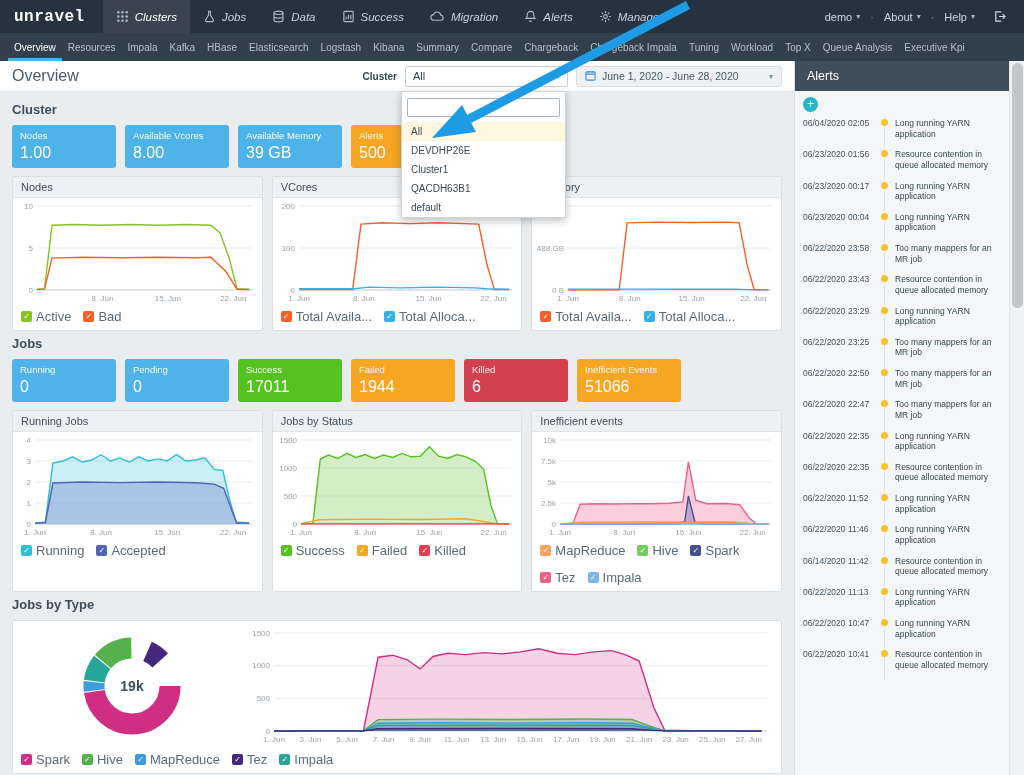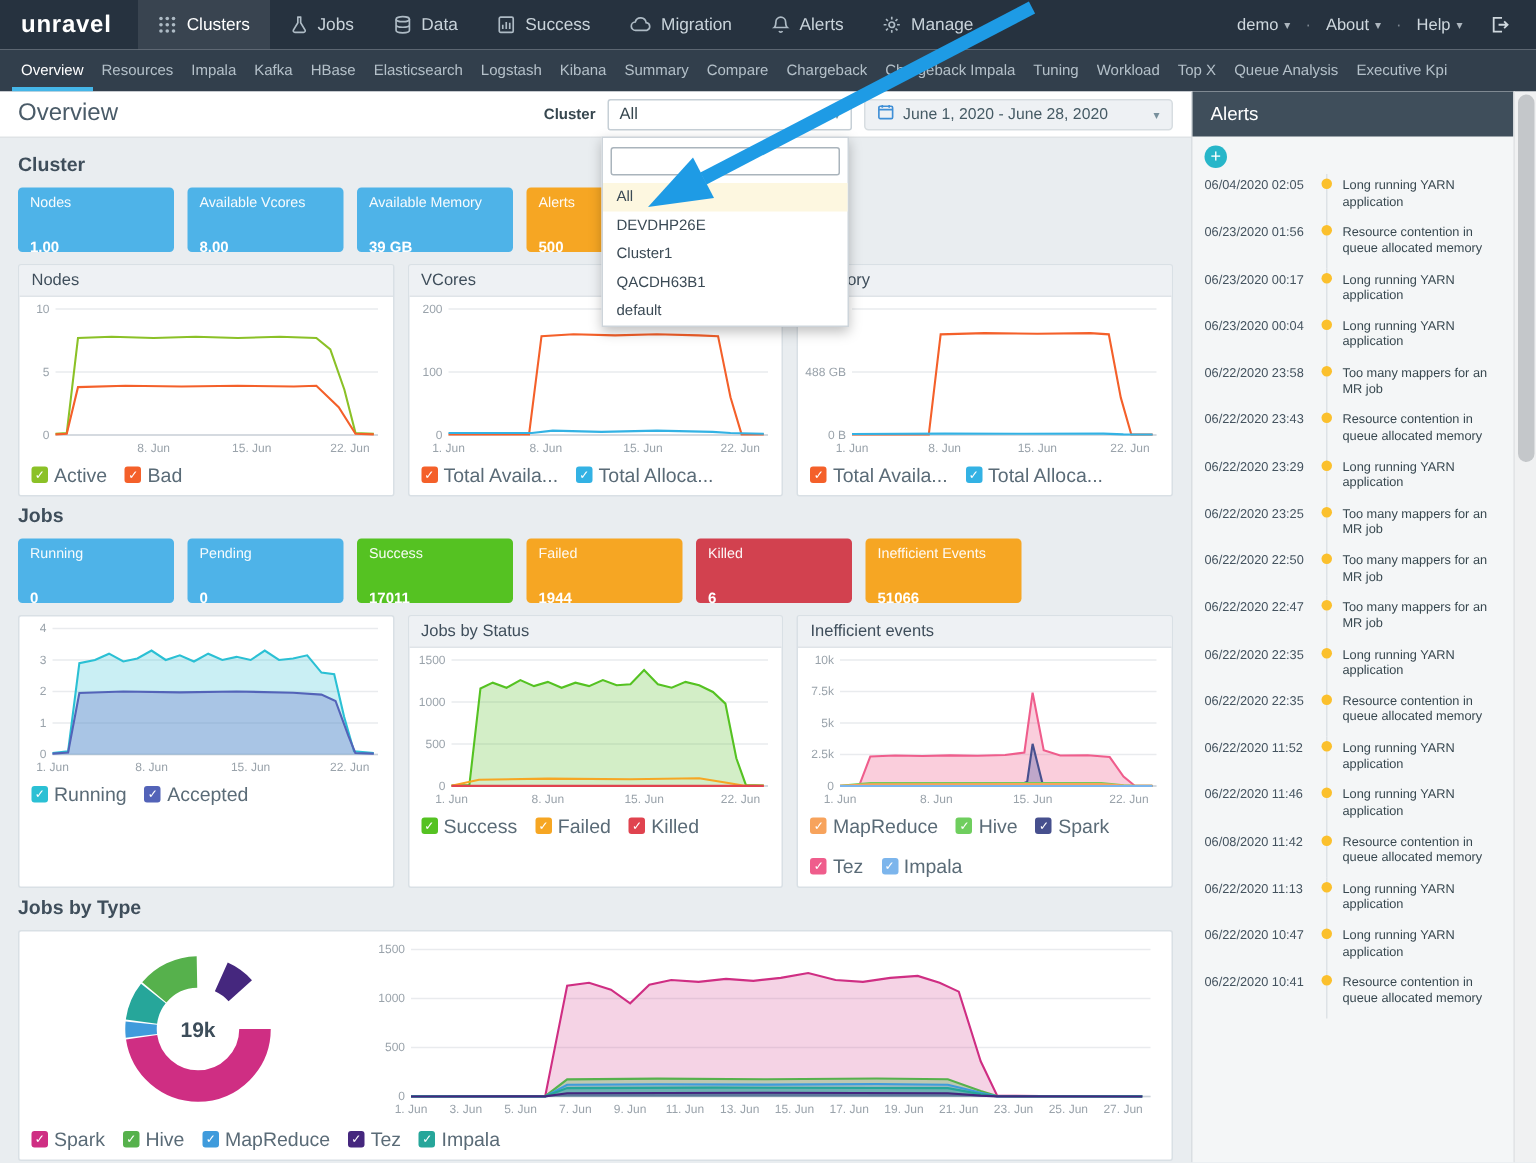--- a/index.html
+++ b/index.html
@@ -3,25 +3,25 @@
 <meta charset="utf-8">
 <style>
   html,body{margin:0;padding:0;width:1024px;height:775px;overflow:hidden;
     font-family:"Liberation Sans",sans-serif;background:#e9edf0;}
   *{box-sizing:border-box;}
   svg text{font-family:"Liberation Sans",sans-serif;}
   .app{width:1024px;height:775px;display:flex;flex-direction:column;position:relative;}
 
   
   .topnav{height:33px;background:#26323f;display:flex;align-items:center;color:#e3e9ee;padding:0 10px;flex:none;}
-  .logo{font-size:16px;font-weight:bold;letter-spacing:.5px;margin:0 18px 0 4px;color:#fff;cursor:pointer;}
+  .logo{font-size:16px;font-weight:bold;letter-spacing:.5px;margin:0 18px 0 4px;color:#fff;cursor:pointer;font-family:Liberation Mono, monospace;}
   .nav-item{display:flex;align-items:center;gap:6px;padding:0 13px;height:33px;font-size:11.5px;color:#c9d3da;cursor:pointer;white-space:nowrap;}
   .nav-item.active{background:rgba(255,255,255,.09);color:#fff;}
   .nav-item .icon{display:flex;color:#aebbc5;}
-  #nav-items{display:flex;height:33px;}
+  #nav-items{display:flex;height:33px;font-style:italic;}
   .nav-right{margin-left:auto;display:flex;align-items:center;gap:2px;font-size:11px;color:#cfd8de;}
   .nav-link{padding:0 8px;display:flex;gap:4px;align-items:center;cursor:pointer;}
   .nav-sep{opacity:.5;}
   .caret-sm{font-size:8px;opacity:.8;}
 
   
   .tabbar{height:28px;background:#323f4c;display:flex;align-items:stretch;padding:0 8px;flex:none;}
   .tab{display:flex;align-items:center;padding:0 6px;font-size:10px;color:#b4c0c9;cursor:pointer;white-space:nowrap;}
   .tab.active{color:#fff;box-shadow:inset 0 -3px 0 #45b6e8;}
 
@@ -35,21 +35,21 @@
   .cluster-label{font-size:10px;font-weight:bold;color:#37474f;}
   .select{width:163px;height:21px;background:#fff;border:1px solid #c6cfd6;border-radius:2px;display:flex;align-items:center;padding:0 7px;font-size:11px;color:#37474f;cursor:pointer;}
   .sel-caret{margin-left:auto;font-size:8px;color:#78909c;}
   .datepicker{width:206px;height:21px;background:#eef1f4;border:1px solid #d7dde1;border-radius:3px;display:flex;align-items:center;gap:6px;padding:0 8px;font-size:10.5px;color:#455a64;cursor:pointer;white-space:nowrap;}
 
   .content{flex:1;background:#e9edf0;padding:5px 12px;overflow:hidden;}
   .section-title{font-size:13px;font-weight:bold;color:#3f4e5b;margin:5px 0 8px;}
   .cards{display:flex;gap:9px;}
   .card{width:104px;height:43px;border-radius:3px;color:#fff;padding:5px 8px;cursor:pointer;flex:none;}
   .card-label{font-size:9.5px;opacity:.95;white-space:nowrap;}
-  .card-value{font-size:10px;font-weight:bold;margin-top:19px;}
+  .card-value{font-size:16px;font-weight:normal;margin-top:3px;}
   .panels{display:flex;gap:9px;margin:8px 0 2px;}
   .panel{flex:1;min-width:0;background:#fff;border:1px solid #d9e0e5;border-radius:2px;display:flex;flex-direction:column;}
   .panel-header{background:#eef1f4;border-bottom:1px solid #dfe4e8;padding:4px 8px;font-size:11px;color:#3f4e5b;min-height:21px;}
   .chart{height:104px;margin:2px 2px 0;}
   .legend{display:flex;gap:12px;align-items:center;padding:5px 8px 6px;flex-wrap:wrap;}
   .legend-item{display:flex;align-items:center;gap:4px;cursor:pointer;}
   .cb{width:11px;height:11px;border-radius:2px;color:#fff;font-size:8px;line-height:11px;text-align:center;display:inline-block;}
   .legend-label{font-size:13px;color:#5a6b77;}
 
   .bigpanel{background:#fff;border:1px solid #d9e0e5;border-radius:2px;display:flex;flex-direction:column;}
@@ -343,20 +343,21 @@
               <div class="card-label">Killed</div>
               <div class="card-value">6</div>
             </div>
             <div class="card" style="background:#f6a623">
               <div class="card-label">Inefficient Events</div>
               <div class="card-value">51066</div>
             </div>
           </div>
         <div class="panels" id="jobs-panels">
             <div class="panel">
+              <div class="panel-header">Running Jobs</div>
               <div class="chart" id="chart-running_jobs"><svg width="245" height="104">
                   <line x1="20" y1="90" x2="237" y2="90" stroke="#e9ebee"></line>
                   <text x="16" y="92.5" text-anchor="end" font-size="8" fill="#9aa3ab">0</text>
                   <line x1="20" y1="69" x2="237" y2="69" stroke="#e9ebee"></line>
                   <text x="16" y="71.5" text-anchor="end" font-size="8" fill="#9aa3ab">1</text>
                   <line x1="20" y1="48" x2="237" y2="48" stroke="#e9ebee"></line>
                   <text x="16" y="50.5" text-anchor="end" font-size="8" fill="#9aa3ab">2</text>
                   <line x1="20" y1="27" x2="237" y2="27" stroke="#e9ebee"></line>
                   <text x="16" y="29.5" text-anchor="end" font-size="8" fill="#9aa3ab">3</text>
                   <line x1="20" y1="6" x2="237" y2="6" stroke="#e9ebee"></line>
@@ -653,21 +654,21 @@
             <div class="alert-msg">Long running YARN application</div>
           </div>
           <div class="alert-item">
             <div class="alert-time">06/22/2020 11:46</div>
             <div class="alert-dotcol">
               <span class="alert-dot" style="background:#fbc02d"></span>
             </div>
             <div class="alert-msg">Long running YARN application</div>
           </div>
           <div class="alert-item">
-            <div class="alert-time">06/08/2020 11:42</div>
+            <div class="alert-time">06/14/2020 11:42</div>
             <div class="alert-dotcol">
               <span class="alert-dot" style="background:#fbc02d"></span>
             </div>
             <div class="alert-msg">Resource contention in queue allocated memory</div>
           </div>
           <div class="alert-item">
             <div class="alert-time">06/22/2020 11:13</div>
             <div class="alert-dotcol">
               <span class="alert-dot" style="background:#fbc02d"></span>
             </div>

